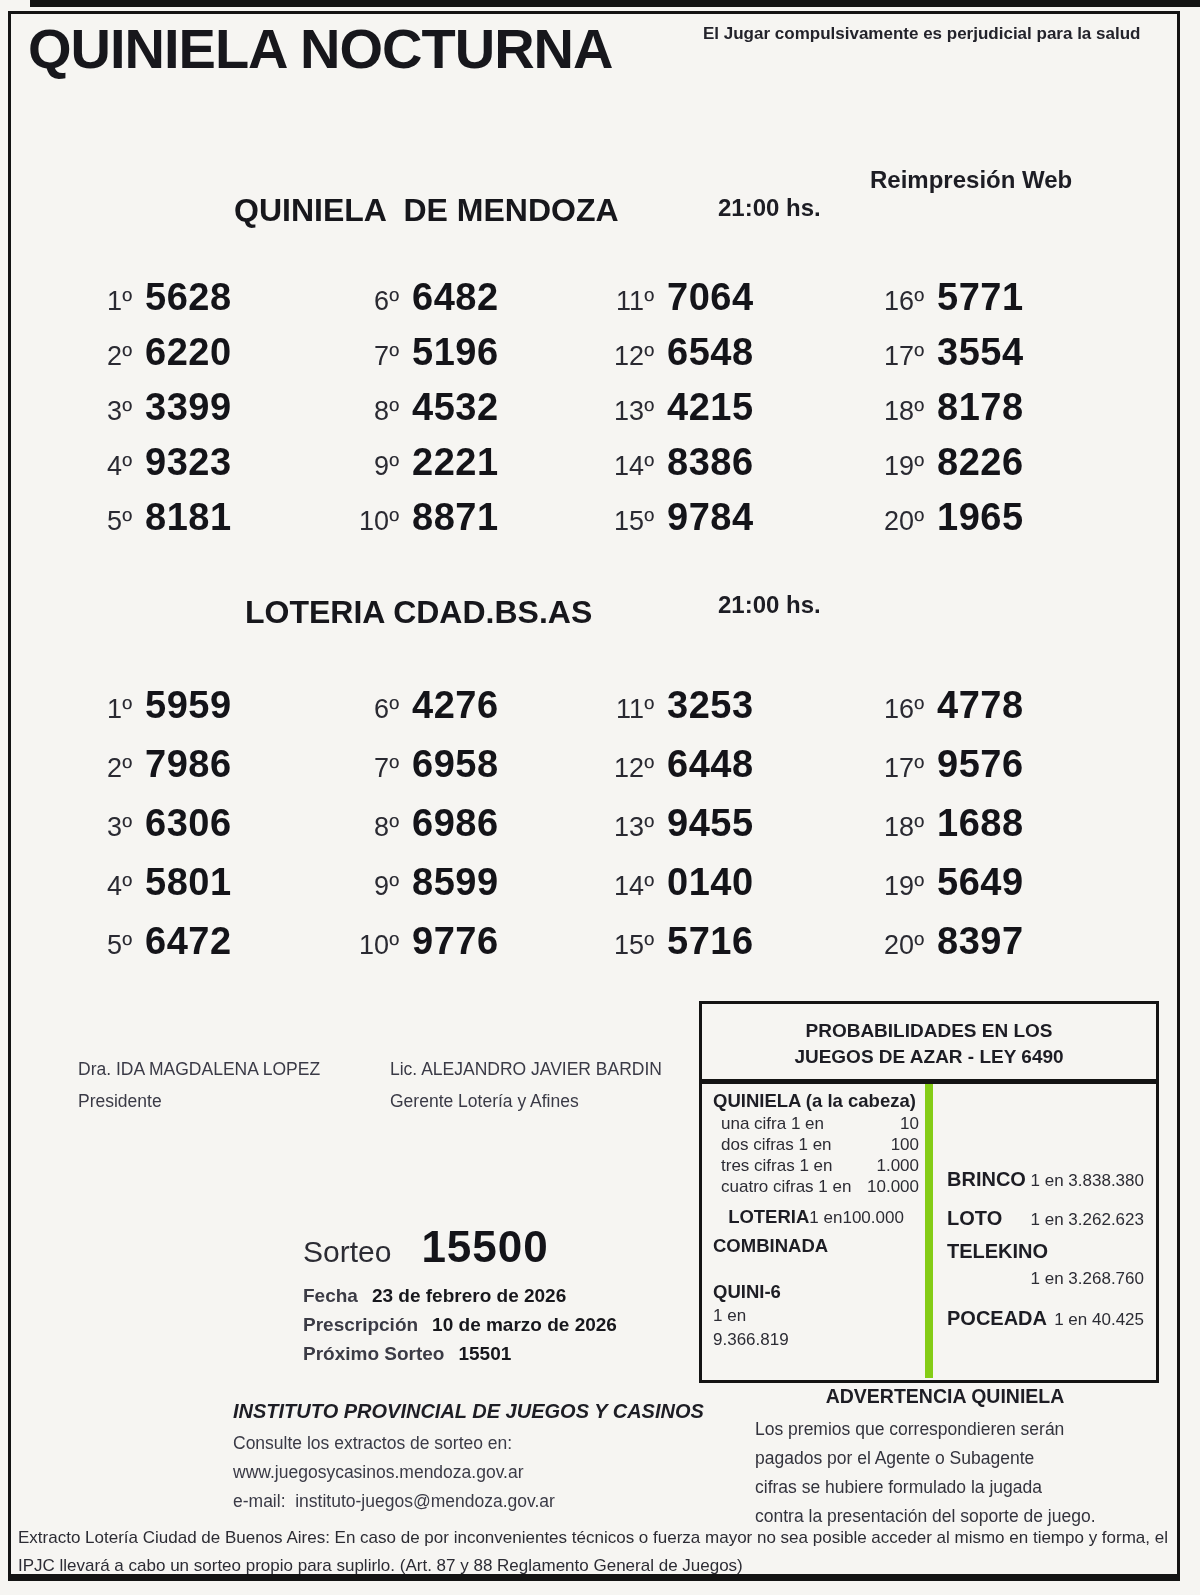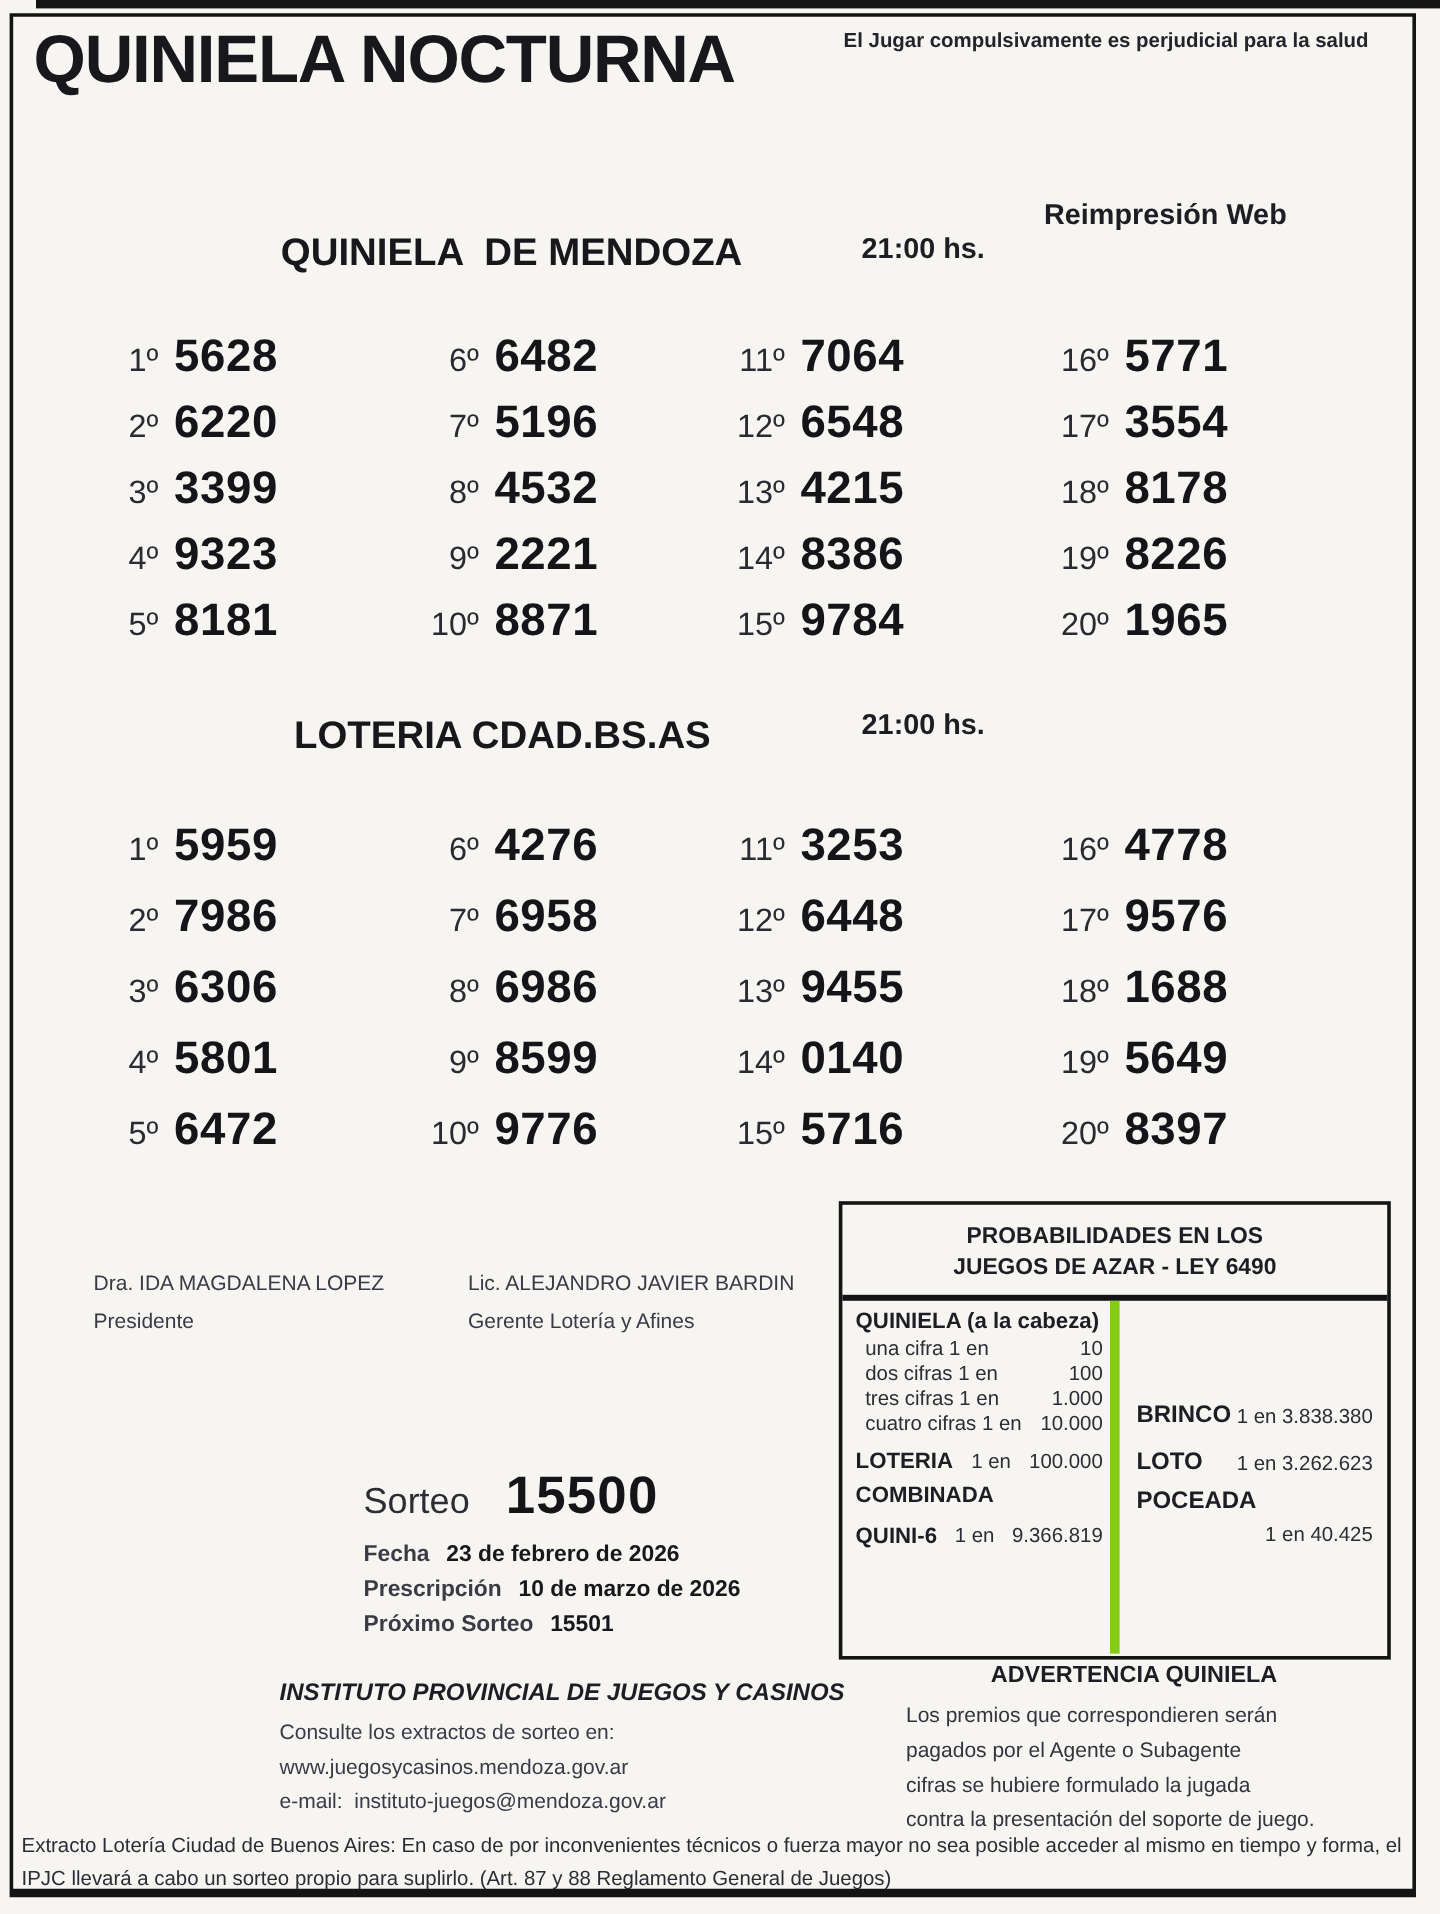--- a/index.html
+++ b/index.html
@@ -49,23 +49,23 @@
   .prob-head{height:80px;box-sizing:border-box;border-bottom:5px solid #141414;text-align:center;
              padding-top:14px;font-size:19px;font-weight:700;line-height:26px;color:#1d1d24;}
   .prob-body{display:flex;height:294px;}
   .prob-left{width:231px;box-sizing:border-box;border-right:8px solid #84cc16;
              padding:5px 6px 4px 11px;font-size:17px;}
   .p-h{font-weight:700;font-size:18.5px;line-height:24px;color:#1d1d24;}
   .p-h2{margin-top:4px;}
   .p-row{display:flex;justify-content:space-between;line-height:21px;color:#2c2c34;}
   .indent1 .p-row{padding-left:8px;}
   .indent2 .p-row{padding-left:20px;}
-  .p-lot{margin-top:8px;line-height:24px;align-items:baseline;}
+  .p-lot{margin-top:8px;line-height:24px;align-items:baseline;justify-content:center;}
   .p-lot b{font-size:18.5px;color:#1d1d24;}
-  .p-quini{margin-top:10px;line-height:24px;align-items:flex-end;}
+  .p-quini{margin-top:22px;line-height:24px;align-items:flex-start;flex-direction:column;}
   .p-quini b{font-size:18.5px;color:#1d1d24;}
   .p-v{text-align:right;}
   .prob-right{flex:1;padding:84px 12px 0 14px;}
   .game{display:flex;justify-content:space-between;align-items:flex-end;margin-bottom:16px;}
   .game-name{font-weight:700;font-size:20px;color:#1d1d24;}
   .game-odds{font-size:17px;color:#2c2c34;}
   .prob-right div.game:nth-of-type(2){margin-bottom:10px;}
   .prob-right div.game:nth-of-type(3){flex-direction:column;align-items:flex-end;margin-bottom:18px;}
   .prob-right div.game:nth-of-type(3) .game-name{align-self:flex-start;}
   .prob-right div.game:nth-of-type(3) .game-odds{margin-top:6px;}
@@ -386,20 +386,24 @@
           <div class="game">
             <span class="game-name">BRINCO</span>
             <span class="game-odds">1 en 3.838.380</span>
           </div>
 
           <div class="game">
             <span class="game-name">LOTO</span>
             <span class="game-odds">1 en 3.262.623</span>
           </div>
 
+          <div class="game">
+            <span class="game-name">TELEKINO</span>
+            <span class="game-odds">1 en 3.268.760</span>
+          </div>
 
           <div class="game">
             <span class="game-name">POCEADA</span>
             <span class="game-odds">1 en 40.425</span>
           </div>
         </div>
     </div>
   </div>
 
   <div class="advertencia">

